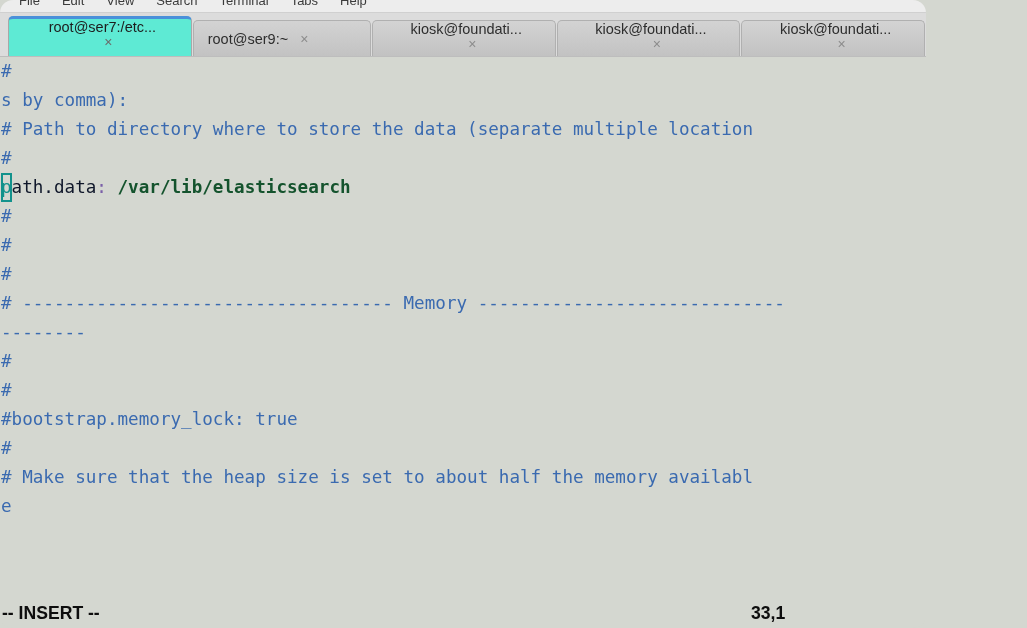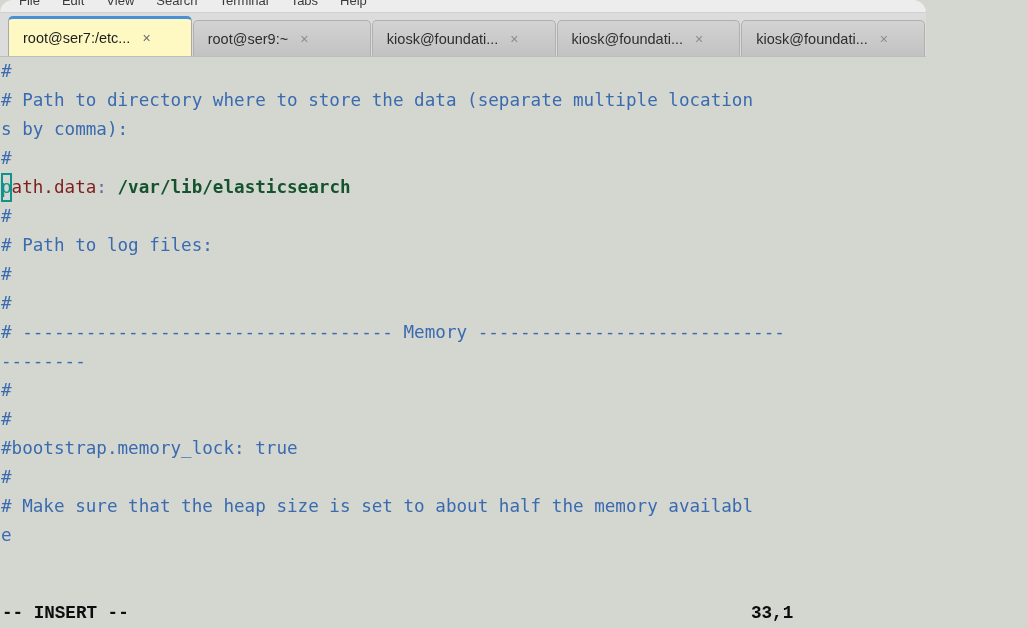--- a/index.html
+++ b/index.html
@@ -31,71 +31,72 @@
   .tab{
     height:36px;min-width:0;box-sizing:border-box;
     display:flex;align-items:center;
     padding:0 9px 0 14px;
     background:linear-gradient(to bottom,#d3d3d3,#c2c2c2);
     border:1px solid #b0b0b0;border-bottom:none;
     border-top-left-radius:5px;border-top-right-radius:5px;
     margin-right:1px;position:relative;
   }
   .tab.active{
-    background:#fef9c3;
+    background:#5eead4;
     border:1px solid #a8a8a8;border-bottom:none;
     border-top:3px solid #4a90d9;
     height:40px;
     z-index:3;
+    flex-direction:column;
   }
   .tab-label{
     font-size:14.5px;color:#2e2e2e;white-space:nowrap;
     overflow:hidden;text-overflow:clip;
   }
   .tab.active .tab-label{color:#1d1d1d;}
   .tab-close{
     margin-left:12px;font-size:14px;color:#8c8c8c;line-height:1;
     font-family:"Liberation Sans",sans-serif;
   }
   .tab.active .tab-close{color:#6b6b6b;}
   .tab-w1{width:196px;}
   .tab-w2{width:190px;}
-  .tab-w3{width:196px;}
+  .tab-w3{width:196px;flex-direction:column;}
 
   
   .terminal{
     flex:1 1 auto;background:#d4d7d0;position:relative;overflow:hidden;
     font-family:"DejaVu Sans Mono","Liberation Mono",monospace;
     font-size:17.6px;
     line-height:29px;
     letter-spacing:0px;
     padding:0 0 0 1px;
     box-sizing:border-box;
   }
   .tline{
     height:29px;line-height:29px;white-space:pre;
     font-family:"DejaVu Sans Mono","Liberation Mono",monospace;
   }
   .c-comment{color:#3a6ab0;}
-  .c-key{color:#7f1d1d;}
+  .c-key{color:#0f172a;}
   .c-colon{color:#7a5fa8;}
   .c-val{color:#14532d;font-weight:bold;}
 
   
   .cursorchar{
     display:inline-block;
     box-shadow:inset 0 0 0 2px #12928c;
     color:#12928c;
   }
 
   
   .statusline{
     position:absolute;left:0;bottom:0;width:1027px;height:29px;
     line-height:29px;white-space:pre;
-    font-family:Liberation Mono, monospace;
+    font-family:Liberation Sans, sans-serif;
     font-size:17.6px;color:#0d0d0d;font-weight:bold;
     background:#d4d7d0;
   }
   .st-mode{position:absolute;left:2px;top:0;}
   .st-pos{position:absolute;left:751px;top:0;}
   .st-pct{position:absolute;left:972px;top:0;}
 </style>
 </head>
 <body>
 
@@ -130,26 +131,25 @@
     </div>
     <div class="tab tab-w3">
       <span class="tab-label">kiosk@foundati...</span>
       <span class="tab-close">×</span>
     </div>
   </div>
 
   <div class="terminal">
     <div id="buffer">
         <div class="tline"><span class="c-comment">#</span></div>
+        <div class="tline"><span class="c-comment">s by comma):</span></div>
         <div class="tline"><span class="c-comment"># Path to directory where to store the data (separate multiple location</span></div>
-        <div class="tline"><span class="c-comment">s by comma):</span></div>
         <div class="tline"><span class="c-comment">#</span></div>
         <div class="tline"><span class="cursorchar">p</span><span class="c-key">ath.data</span><span class="c-colon">:</span><span class="c-val"> /var/lib/elasticsearch</span></div>
         <div class="tline"><span class="c-comment">#</span></div>
-        <div class="tline"><span class="c-comment"># Path to log files:</span></div>
         <div class="tline"><span class="c-comment">#</span></div>
         <div class="tline"><span class="c-comment">#</span></div>
         <div class="tline"><span class="c-comment"># ----------------------------------- Memory -----------------------------</span></div>
         <div class="tline"><span class="c-comment">--------</span></div>
         <div class="tline"><span class="c-comment">#</span></div>
         <div class="tline"><span class="c-comment">#</span></div>
         <div class="tline"><span class="c-comment">#bootstrap.memory_lock: true</span></div>
         <div class="tline"><span class="c-comment">#</span></div>
         <div class="tline"><span class="c-comment"># Make sure that the heap size is set to about half the memory availabl</span></div>
         <div class="tline"><span class="c-comment">e</span></div>

